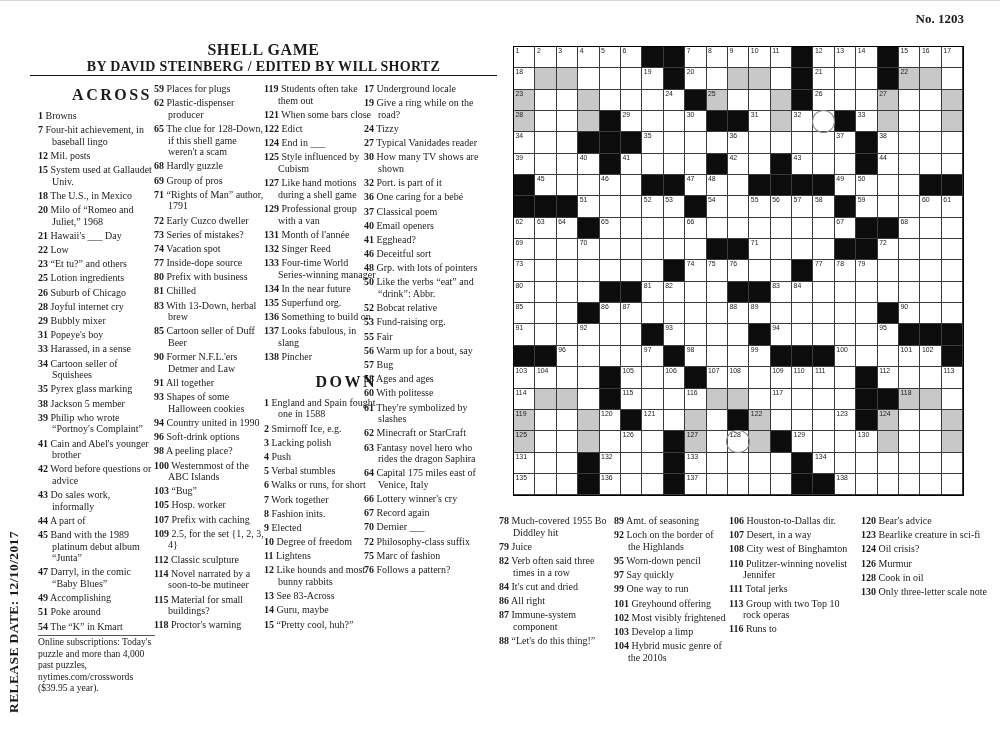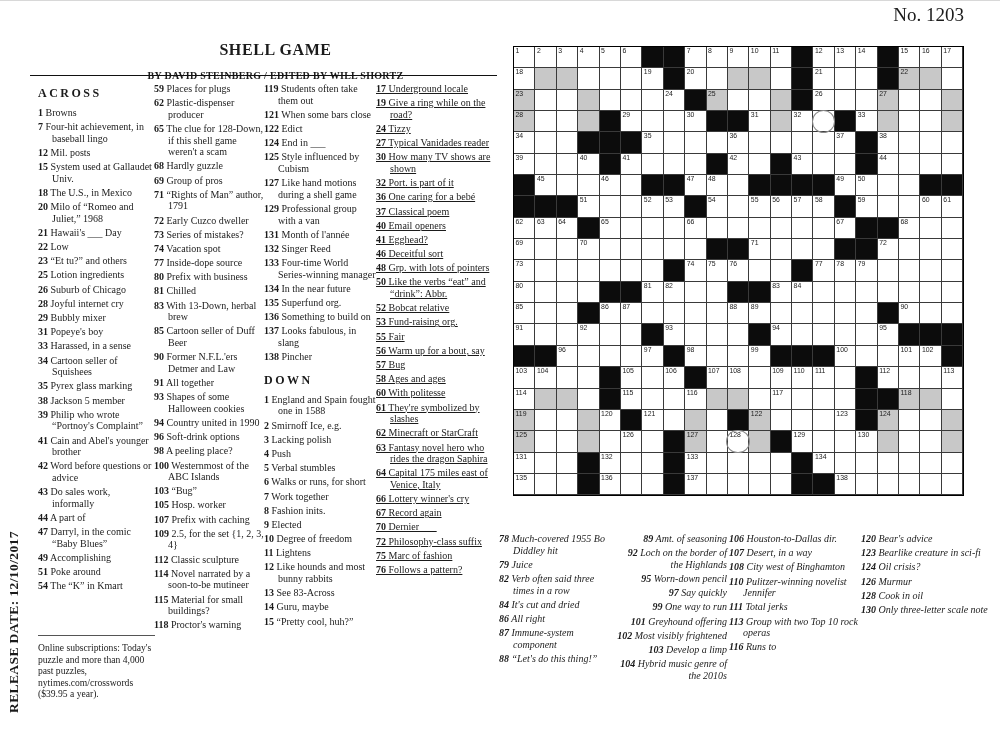--- a/index.html
+++ b/index.html
@@ -9,46 +9,46 @@
     font-family:"Liberation Serif","DejaVu Serif",serif; color:#1b1b1b; overflow:hidden;
     border-top:1px solid #d8d8d8;
   }
   
   #release {
     position:absolute; left:6px; top:712px; width:430px;
     transform:rotate(-90deg); transform-origin:0 0;
     font-weight:bold; font-size:13.5px; letter-spacing:.4px; white-space:nowrap;
   }
   #puzzle-no {
-    position:absolute; top:3px; right:36px; font-weight:normal; font-size:19px;
+    position:absolute; top:10px; right:36px; font-weight:bold; font-size:13px;
   }
-  #title-block { position:absolute; left:42px; top:40px; width:467px; text-align:center; }
+  #title-block { position:absolute; left:30px; top:40px; width:467px; text-align:center; }
   #title { font-weight:bold; font-size:16px; letter-spacing:.6px; }
-  #byline { font-weight:bold; font-size:10px; letter-spacing:.3px; margin-top:11px; }
+  #byline { font-weight:bold; font-size:14px; letter-spacing:.3px; margin-top:0; }
   #title-rule { position:absolute; left:30px; top:74px; width:467px; border-top:1.6px solid #111; }
 
   .clue-col { position:absolute; top:82px; }
   #col1 { left:38px;  width:114px; }
   #col2 { left:154px; width:113px; }
   #col3 { left:264px; width:113px; }
-  #col4 { left:376px; width:117px;text-decoration:underline; }
-  .bottom-col { position:absolute; top:532px;font-style:italic; }
+  #col4 { left:364px; width:117px; }
+  .bottom-col { position:absolute; top:514px; }
   #b1 { left:499px; width:112px; }
-  #b2 { left:614px; width:113px;text-align:right; }
+  #b2 { left:614px; width:113px; }
   #b3 { left:729px; width:129px; }
   #b4 { left:861px; width:133px; }
 
-  .clue-header { font-weight:bold; font-size:12px; letter-spacing:2.5px; text-align:left; margin:3px 0 6px; }
+  .clue-header { font-weight:bold; font-size:16px; letter-spacing:2.5px; text-align:right; margin:3px 0 6px; }
   .section + .section { margin-top:10px; }
   .clue { font-size:10px; line-height:11.6px; margin-bottom:2.6px; padding-left:14px; text-indent:-14px; }
   .clue b { font-size:10px; }
 
   #note {
     position:absolute; left:38px; top:634px; width:117px;
-    border-top:1px solid #555; padding-top:6px; font-size:9.6px; line-height:11.5px;
+    border-top:1px solid #555; font-size:9.6px; line-height:11.5px;
   }
 
   
   #grid {
     position:absolute; left:513px; top:45px;
     display:grid; grid-template-columns:repeat(21,21.4px); grid-template-rows:repeat(21,21.35px);
     border:1.6px solid #000; background:#fff;
   }
   .cell { position:relative; border-right:1px solid #3a3a3a; border-bottom:1px solid #3a3a3a; background:#fff; }
   .cell.black { background:#0c0c0c; }
@@ -93,20 +93,21 @@
         <div class="clue"><b>31</b> Popeye's boy</div>
         <div class="clue"><b>33</b> Harassed, in a sense</div>
         <div class="clue"><b>34</b> Cartoon seller of Squishees</div>
         <div class="clue"><b>35</b> Pyrex glass marking</div>
         <div class="clue"><b>38</b> Jackson 5 member</div>
         <div class="clue"><b>39</b> Philip who wrote “Portnoy's Complaint”</div>
         <div class="clue"><b>41</b> Cain and Abel's younger brother</div>
         <div class="clue"><b>42</b> Word before questions or advice</div>
         <div class="clue"><b>43</b> Do sales work, informally</div>
         <div class="clue"><b>44</b> A part of</div>
+        <div class="clue"><b>45</b> Band with the 1989 platinum debut album “Junta”</div>
         <div class="clue"><b>47</b> Darryl, in the comic “Baby Blues”</div>
         <div class="clue"><b>49</b> Accomplishing</div>
         <div class="clue"><b>51</b> Poke around</div>
         <div class="clue"><b>54</b> The “K” in Kmart</div>
       </div>
     </div>
   <div id="col2" class="clue-col">
       <div class="section">
         <div class="clue"><b>59</b> Places for plugs</div>
         <div class="clue"><b>62</b> Plastic-dispenser producer</div>

